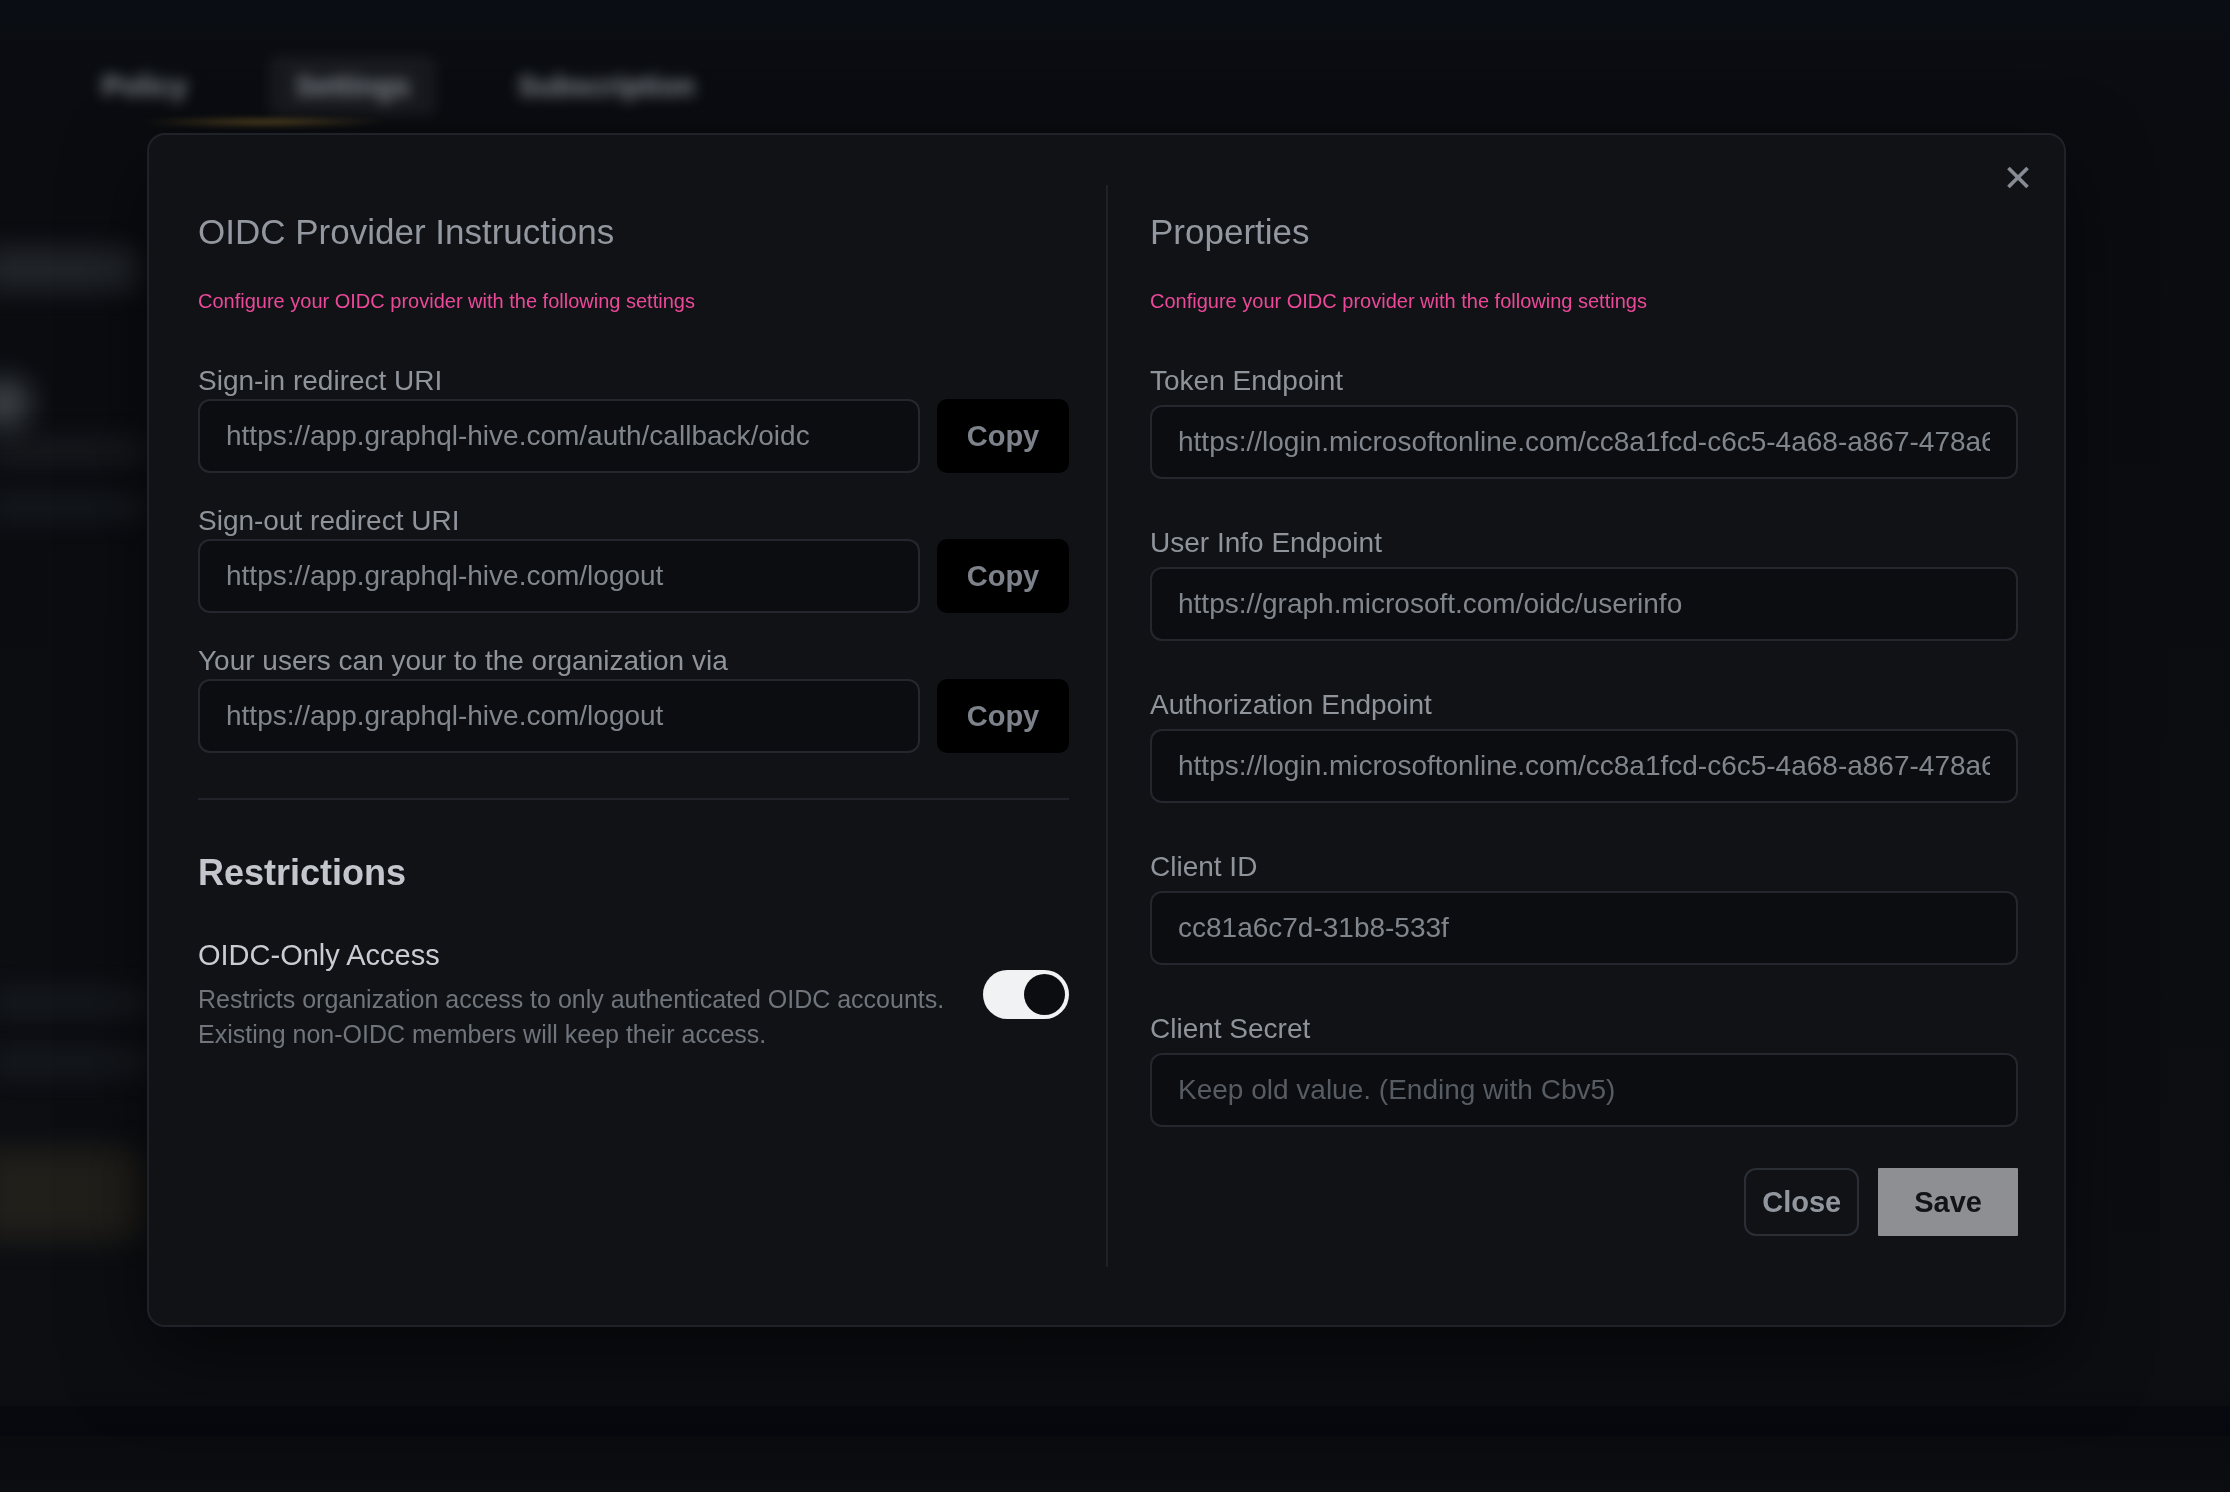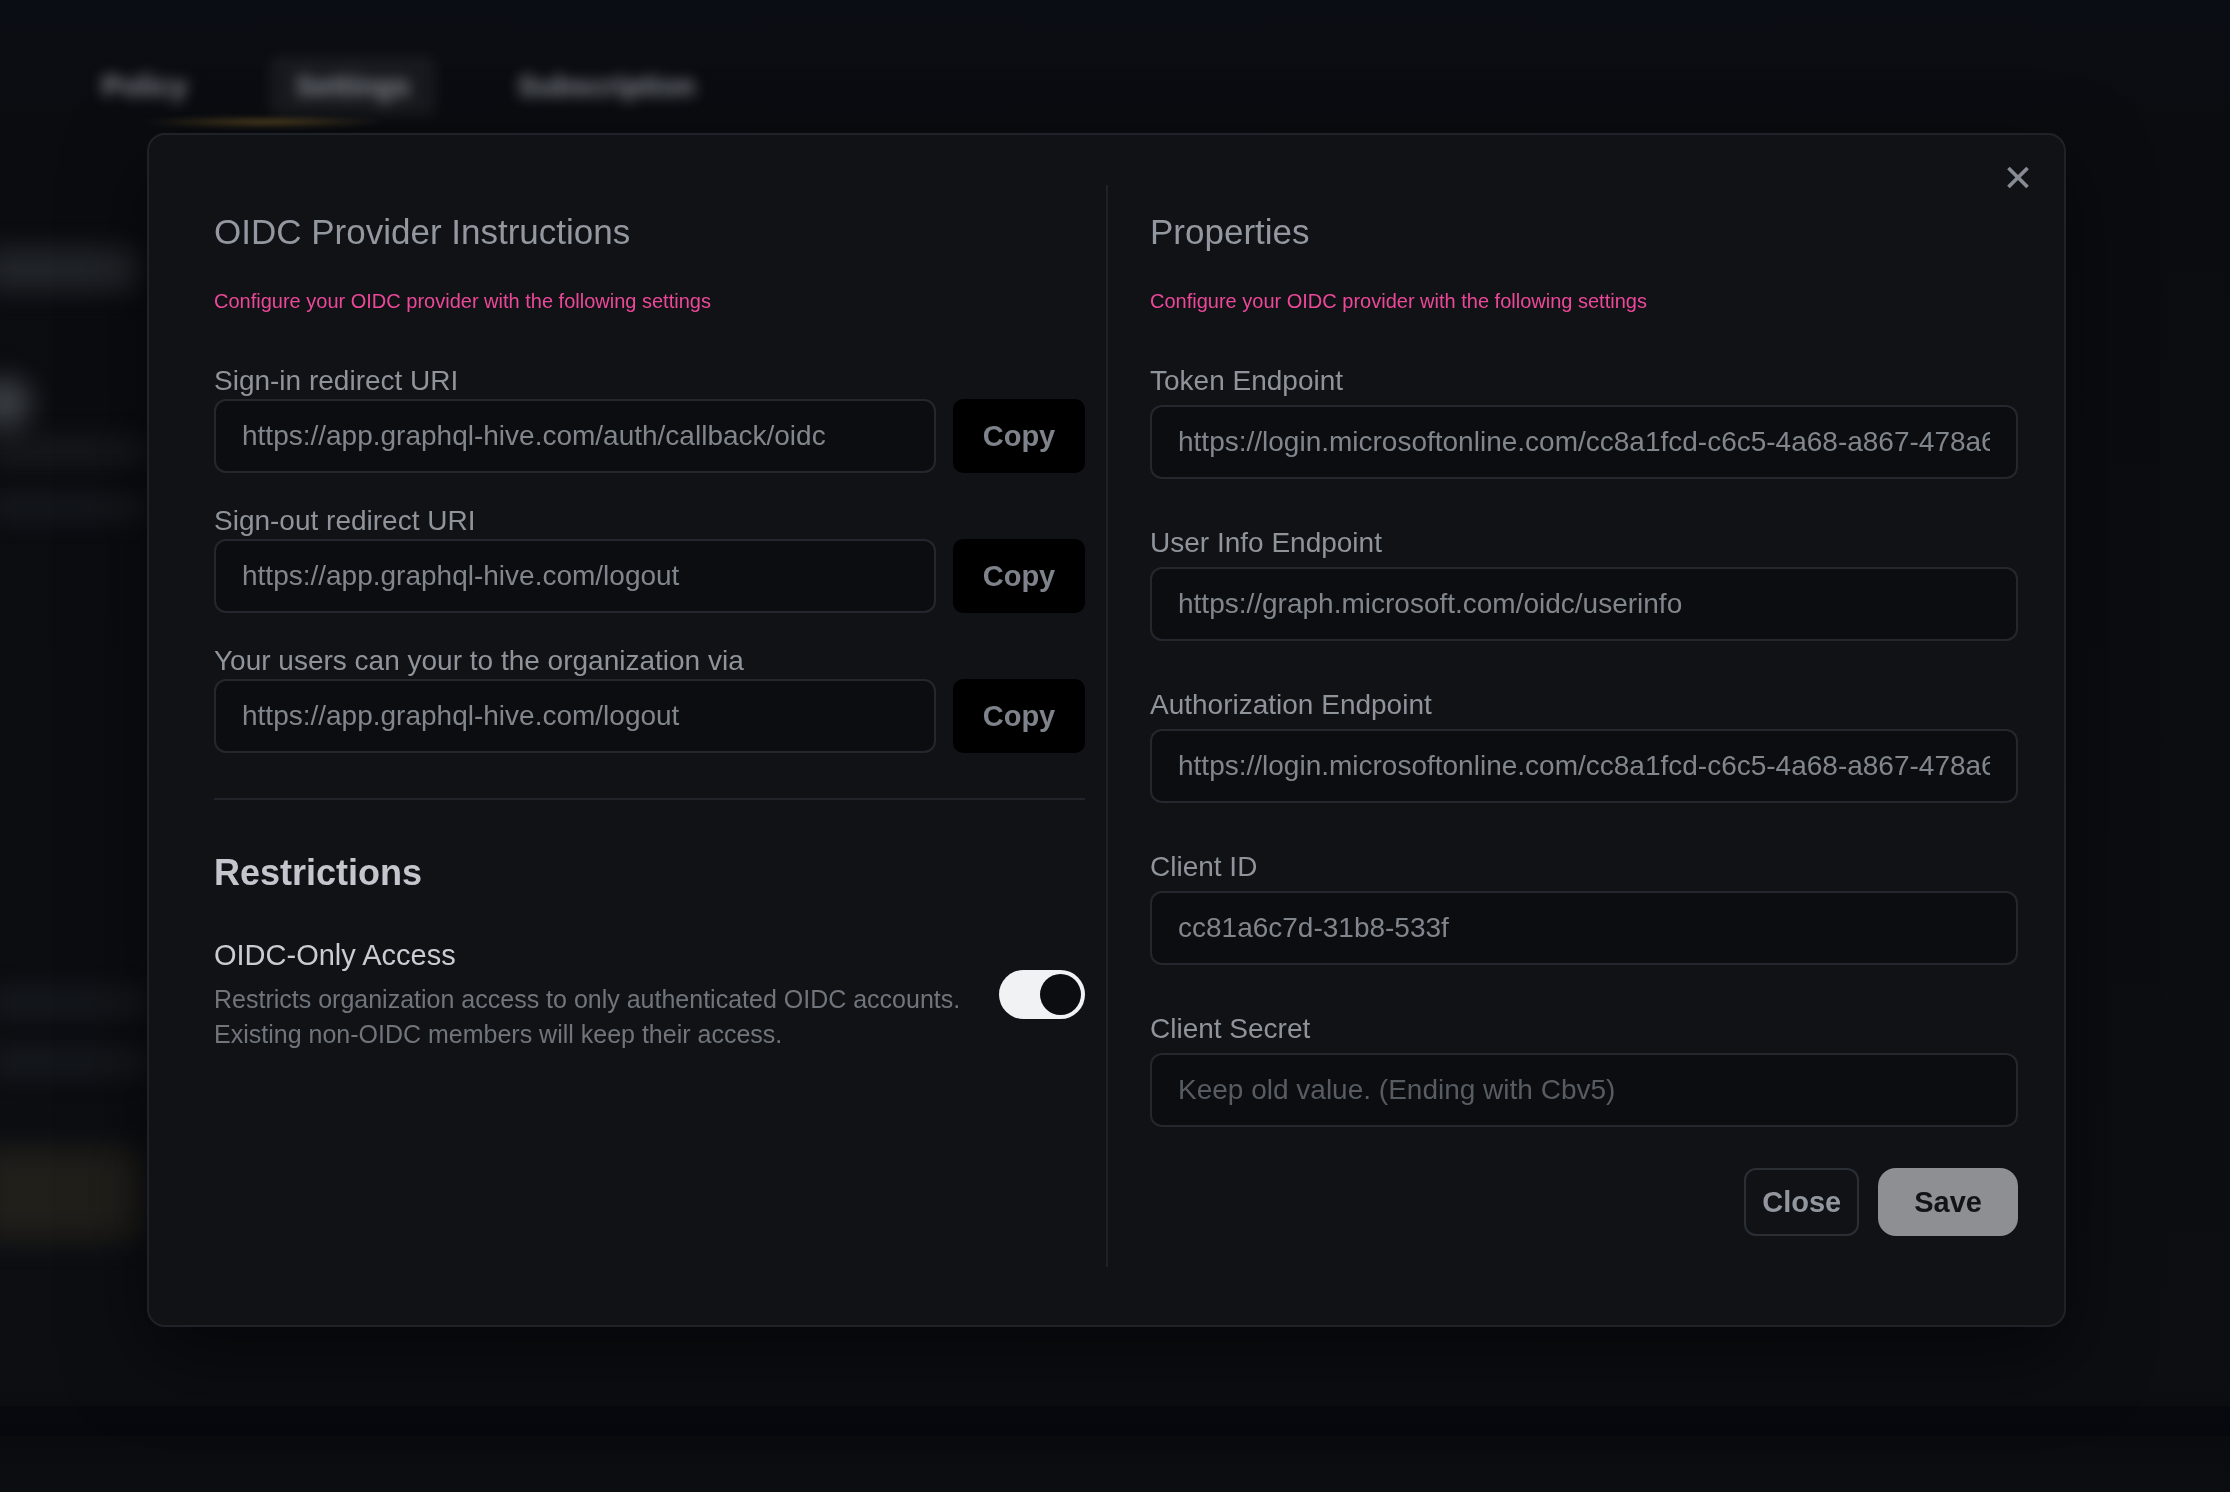--- a/index.html
+++ b/index.html
@@ -45,21 +45,21 @@
   }
   .divider-v { position:absolute; left:957px; top:50px; bottom:58px; width:2px; background:#1e2126; }
   .close-x {
     position:absolute; top:20px; right:22px; width:48px; height:48px;
     background:none; border:none; cursor:pointer;
     color:#878c94; font-size:37px; line-height:48px; text-align:center; padding:0;
     font-family:"DejaVu Sans","Liberation Sans",sans-serif;
   }
 
   .col { position:absolute; top:46px; }
-  .col.left  { left:65px;   width:871px; }
+  .col.left  { left:49px;   width:871px; }
   .col.right { left:1001px; width:868px; }
 
   .panel-title { font-size:35px; font-weight:500; color:#93979f; line-height:44px; }
   .panel-sub   { margin-top:1px; font-size:20px; font-weight:400; color:#ec4899; line-height:36px; }
 
   .field-label { font-size:28px; font-weight:500; color:#8f949b; line-height:36px; }
   .mt-first { margin-top:44px; }
   .mt-left  { margin-top:30px; }
   .mt-right { margin-top:46px; }
 
@@ -98,21 +98,21 @@
 
   .buttons-row { margin-top:41px; display:flex; justify-content:flex-end; gap:19px; }
   .btn-close {
     box-sizing:border-box; height:68px; padding:0 16px;
     background:transparent; border:2px solid #2a2e35; border-radius:12px; cursor:pointer;
     color:#92979f; font-size:29px; font-weight:600;
     font-family:"Liberation Sans",sans-serif;
   }
   .btn-save {
     box-sizing:border-box; height:68px; padding:0 36px;
-    background:#8e8f93; border:none; border-radius:18px; cursor:pointer;
+    background:#8e8f93; border:none; border-radius:1px; cursor:pointer;
     color:#111317; font-size:29px; font-weight:600;
     font-family:"Liberation Sans",sans-serif;
   }
 </style>
 </head>
 <body>
 
 <div class="page">
 
   <nav class="tabs">

